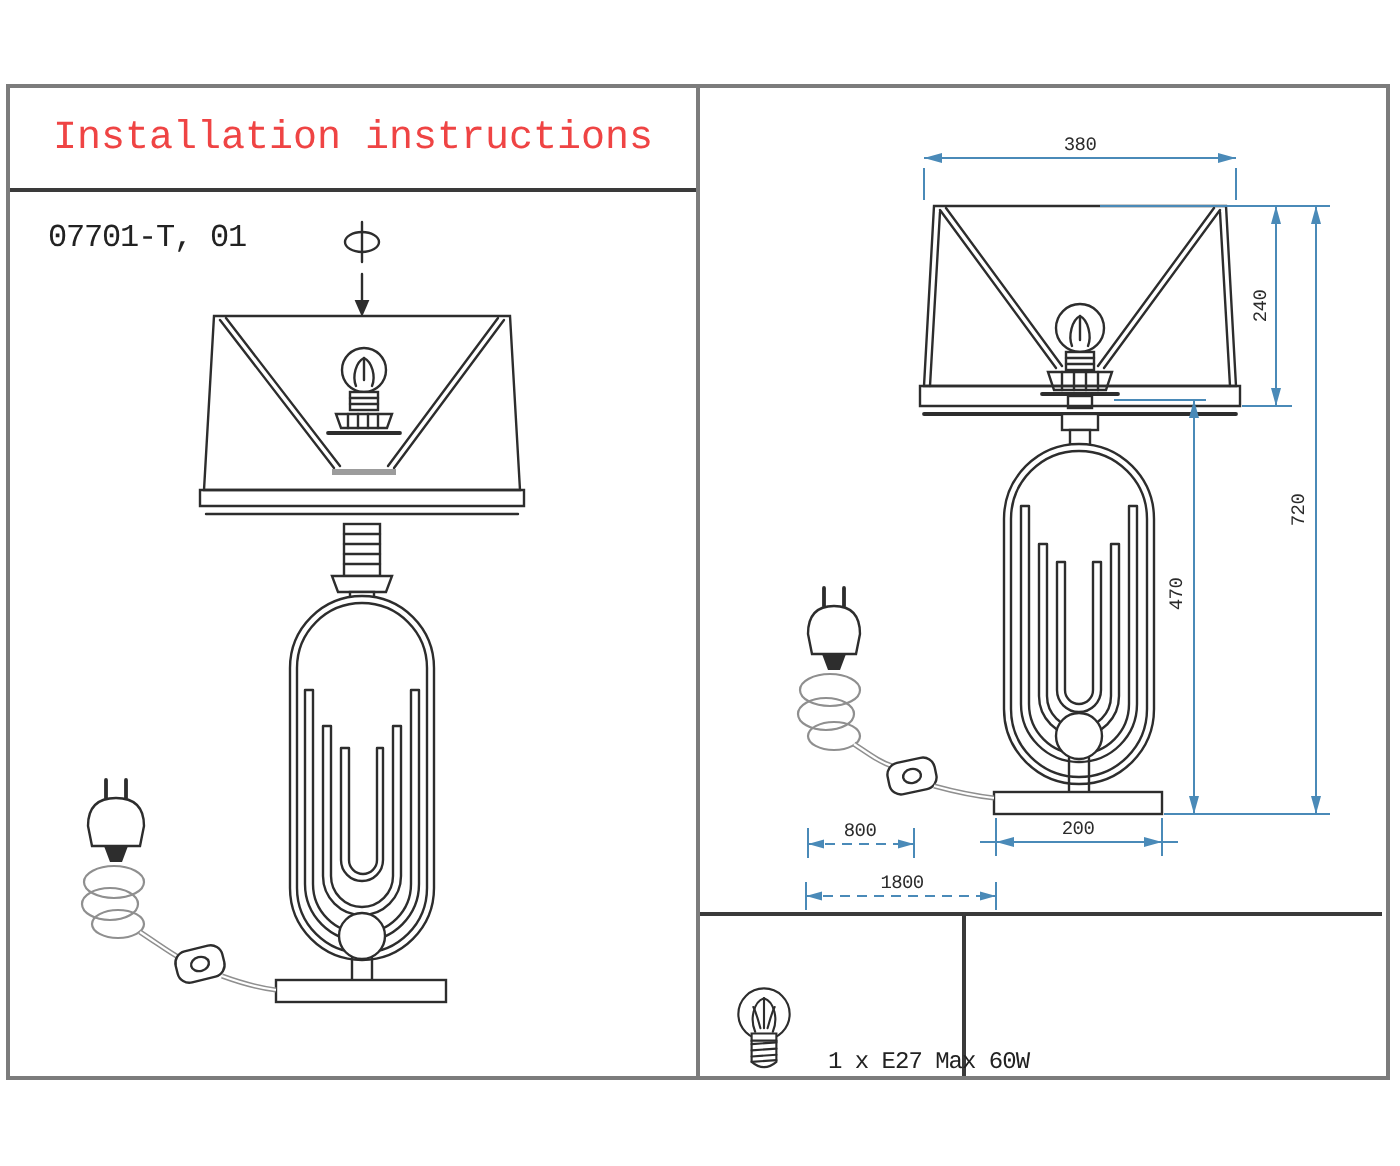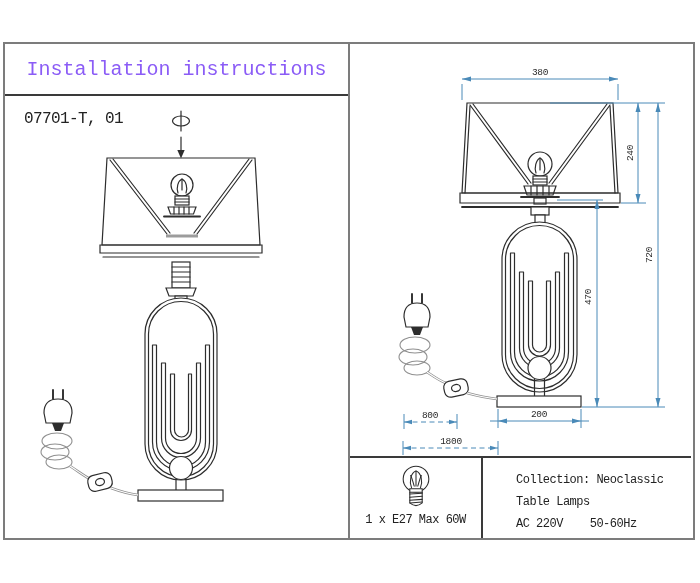--- a/index.html
+++ b/index.html
@@ -4,26 +4,26 @@
 <style>
   html,body{margin:0;padding:0;background:#fff;}
   .page{position:relative;width:700px;height:583px;background:#ffffff;overflow:hidden;
         font-family:"Liberation Mono","DejaVu Sans Mono",monospace;color:#1e1e1e;}
   .frame{position:absolute;left:3px;top:42px;width:688px;height:494px;
          border:2px solid var(--frame-line);}
   .vdivider{position:absolute;left:348px;top:42px;width:2px;height:496px;background:var(--frame-line);}
   .title-box{position:absolute;left:5px;top:44px;width:343px;height:50px;
              border-bottom:2px solid #3a3a3a;}
   .title{width:100%;height:100%;display:flex;align-items:center;justify-content:center;
-         font-size:20px;letter-spacing:0px;color:#8b5cf6;}
+         font-size:20px;letter-spacing:0px;color:#ef4444;}
   .model{position:absolute;left:24px;top:110px;font-size:16px;letter-spacing:-0.6px;color:#222;}
   .bottom-box{position:absolute;left:350px;top:456px;width:341px;height:80px;
               border-top:2px solid #3a3a3a;display:flex;background:#fff;}
   .bulb-cell{width:133px;height:100%;border-right:2px solid #3a3a3a;box-sizing:border-box;
-             display:flex;flex-direction:column;align-items:center;padding-top:6px;}
+             display:flex;flex-direction:row;align-items:flex-end;padding-top:6px;}
   .bulb-label{font-size:12px;letter-spacing:-0.5px;margin-top:3px;color:#222;white-space:pre;}
   .spec-cell{flex:1;padding:11px 0 0 33px;box-sizing:border-box;}
   .spec-line{font-size:12px;letter-spacing:-0.5px;line-height:22px;color:#222;white-space:pre;}
   svg{position:absolute;overflow:visible;}
   .ln{stroke:var(--drawing-line);stroke-width:1.2;fill:none;stroke-linecap:round;}
   .lnw{stroke:var(--drawing-line);stroke-width:1.2;fill:#fff;}
   .lnf{fill:var(--drawing-line);stroke:none;}
   .thick{stroke-width:1.9;}
   .seam{stroke:#9c9c9c;stroke-width:3;fill:none;}
   .dim{stroke:var(--dimension-line);stroke-width:1;fill:none;}
@@ -250,20 +250,15 @@
       <svg style="position:static;" width="64" height="46" viewBox="0 0 64 52">
         <circle class="ln" cx="32" cy="17" r="14.5"></circle>
         <path class="ln" d="M27,27 C24,20 26,10 32,8 C38,10 40,20 37,27"></path>
         <path class="ln" d="M32,8 L32,25 M26,13 C28,17 29,22 30,25 M38,13 C36,17 35,22 34,25"></path>
         <path class="lnw" d="M25,28 L39,28 L39,32 L25,32 Z"></path>
         <path class="ln" d="M25,34 L39,33 M25,37.5 L39,36.5 M25,41 L39,40 M25,44 L39,43"></path>
         <path class="ln" d="M25,32 L25,44 Q32,50 39,44 L39,32"></path>
       </svg>
       <div class="bulb-label">1 x E27 Max 60W</div>
     </div>
-    <div class="spec-cell">
-      <div class="spec-line">Collection: Neoclassic</div>
-      <div class="spec-line">Table Lamps</div>
-      <div class="spec-line">AC 220V    50-60Hz</div>
-    </div>
   </div>
 
 </div>
 
 </body></html>

